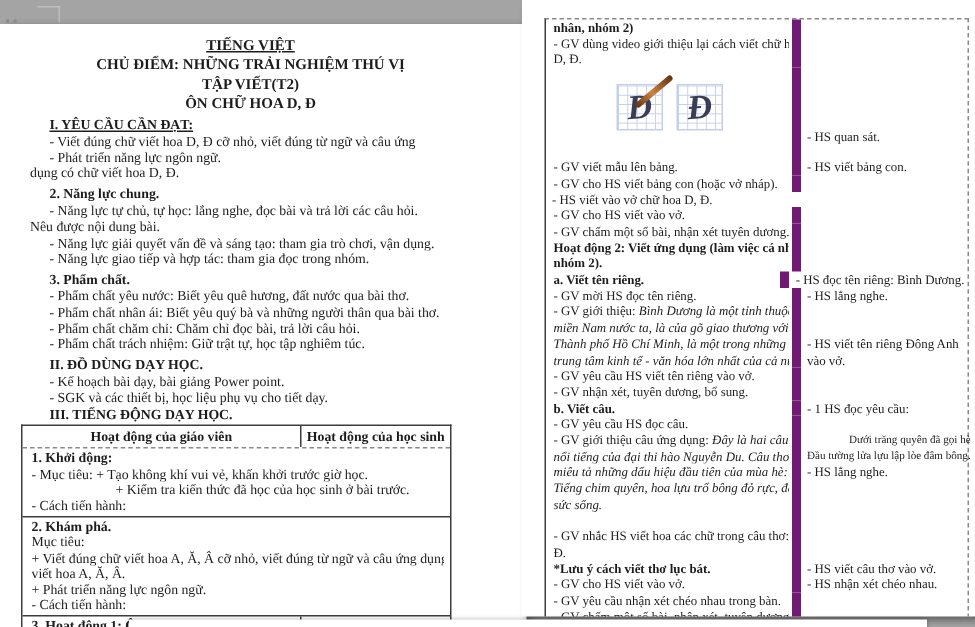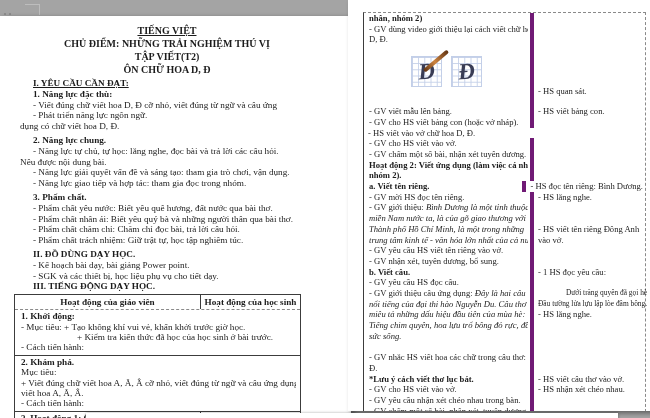--- a/index.html
+++ b/index.html
@@ -43,21 +43,21 @@
   .sec .ln,.secrow .ln{line-height:10.4px;min-height:10.4px;}
   .secrow{display:flex;border-top:1px solid #3c3c3c;}
   .secrow .lc{width:186px;box-sizing:border-box;border-right:1px solid #3c3c3c;padding:1px 2px 1px 6px;min-height:10px;}
   .secrow .rc{flex:1;padding:1px 2px;}
 
   
   .rtable{margin:12px 0 0 15px;width:283px;box-sizing:border-box;font-size:8.6px;
     border-left:1px solid #3c3c3c;border-right:1px dashed #8a8a8a;
     border-top:1px dashed #8a8a8a;border-bottom:1px dashed #8a8a8a;}
   .rrow{display:flex;}
-  .rrow .lc{width:170px;box-sizing:border-box;border-right:4px solid #701a75;padding:0 2px 0 5px;}
+  .rrow .lc{width:170px;box-sizing:border-box;border-right:6px solid #701a75;padding:0 2px 0 5px;}
   .rrow .rc{flex:1;box-sizing:border-box;padding:0 2px 0 4px;}
   .rrow .rc.bottom{display:flex;flex-direction:column;justify-content:flex-end;}
   .rtable .ln{line-height:10.7px;min-height:10.7px;}
   .mb8{margin-bottom:9px;}
   .vs{font-size:7.4px;line-height:9.5px;min-height:9.5px;text-align:right;}
 
   
   .pimg{position:relative;height:48px;margin:2px 0 2px 42px;display:flex;gap:9px;padding-top:9px;box-sizing:content-box;}
   .pcell{width:31px;height:31px;box-sizing:border-box;position:relative;}
   .glyph{display:block;width:100%;text-align:center;font-style:italic;font-weight:bold;
@@ -80,21 +80,20 @@
 
 <div id="left-page" class="page">
   <div id="lp-heading">
       <div class="ln"><span class="b u">TIẾNG VIỆT</span></div>
       <div class="ln"><span class="b">CHỦ ĐIỂM: NHỮNG TRẢI NGHIỆM THÚ VỊ</span></div>
       <div class="ln"><span class="b">TẬP VIẾT(T2)</span></div>
       <div class="ln"><span class="b">ÔN CHỮ HOA D, Đ</span></div>
     </div>
   <div id="lp-body">
       <div class="ln ind"><span class="b u">I. YÊU CẦU CẦN ĐẠT:</span></div>
-      <div class="ln ind"><span class="b">1. Năng lực đặc thù:</span></div>
       <div class="ln ind"><span>- Viết đúng chữ viết hoa D, Đ cỡ nhỏ, viết đúng từ ngữ và câu ứng</span></div>
       <div class="ln ind"><span>- Phát triển năng lực ngôn ngữ.</span></div>
       <div class="ln"><span>dụng có chữ viết hoa D, Đ.</span></div>
       <div class="ln ind gp"><span class="b">2. Năng lực chung.</span></div>
       <div class="ln ind"><span>- Năng lực tự chủ, tự học: lắng nghe, đọc bài và trả lời các câu hỏi.</span></div>
       <div class="ln"><span>Nêu được nội dung bài.</span></div>
       <div class="ln ind"><span>- Năng lực giải quyết vấn đề và sáng tạo: tham gia trò chơi, vận dụng.</span></div>
       <div class="ln ind"><span>- Năng lực giao tiếp và hợp tác: tham gia đọc trong nhóm.</span></div>
       <div class="ln ind gp"><span class="b">3. Phẩm chất.</span></div>
       <div class="ln ind"><span>- Phẩm chất yêu nước: Biết yêu quê hương, đất nước qua bài thơ.</span></div>
@@ -116,20 +115,21 @@
           <div class="ln"><span class="b">1. Khởi động:</span></div>
           <div class="ln"><span>- Mục tiêu: + Tạo không khí vui vẻ, khấn khởi trước giờ học.</span></div>
           <div class="ln ind2"><span>+ Kiểm tra kiến thức đã học của học sinh ở bài trước.</span></div>
           <div class="ln"><span>- Cách tiến hành:</span></div>
         </div>
         <div class="sec">
           <div class="ln"><span class="b">2. Khám phá.</span></div>
           <div class="ln"><span>Mục tiêu:</span></div>
           <div class="ln"><span>+ Viết đúng chữ viết hoa A, Ă, Â cỡ nhỏ, viết đúng từ ngữ và câu ứng dụng có chữ</span></div>
           <div class="ln"><span>viết hoa A, Ă, Â.</span></div>
+          <div class="ln"><span>+ Phát triển năng lực ngôn ngữ.</span></div>
           <div class="ln"><span>- Cách tiến hành:</span></div>
         </div>
         <div class="secrow">
           <div class="lc">
             <div class="ln"><span class="b">3. Hoạt động 1: Ôn chữ viết hoa (làm việc cá</span></div>
           </div>
           <div class="rc"></div>
         </div>
       </div>
   </div>

